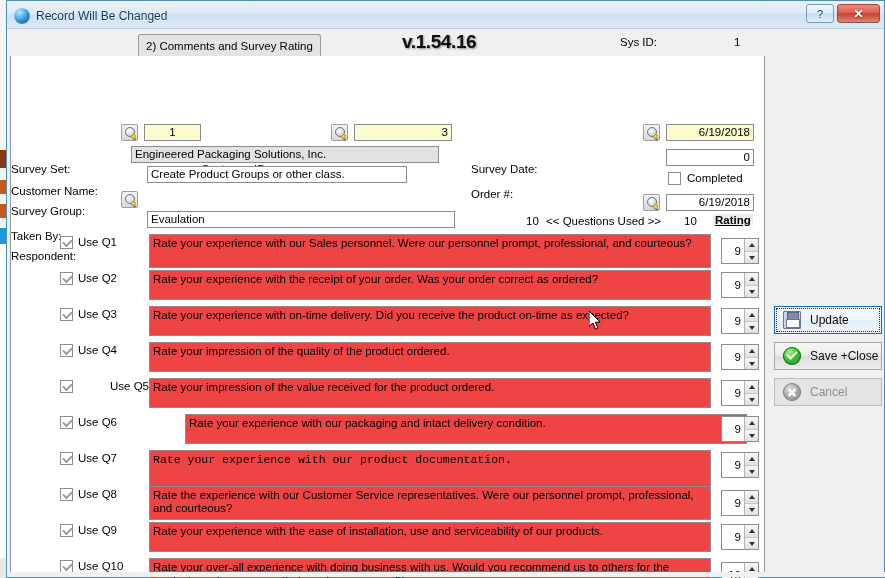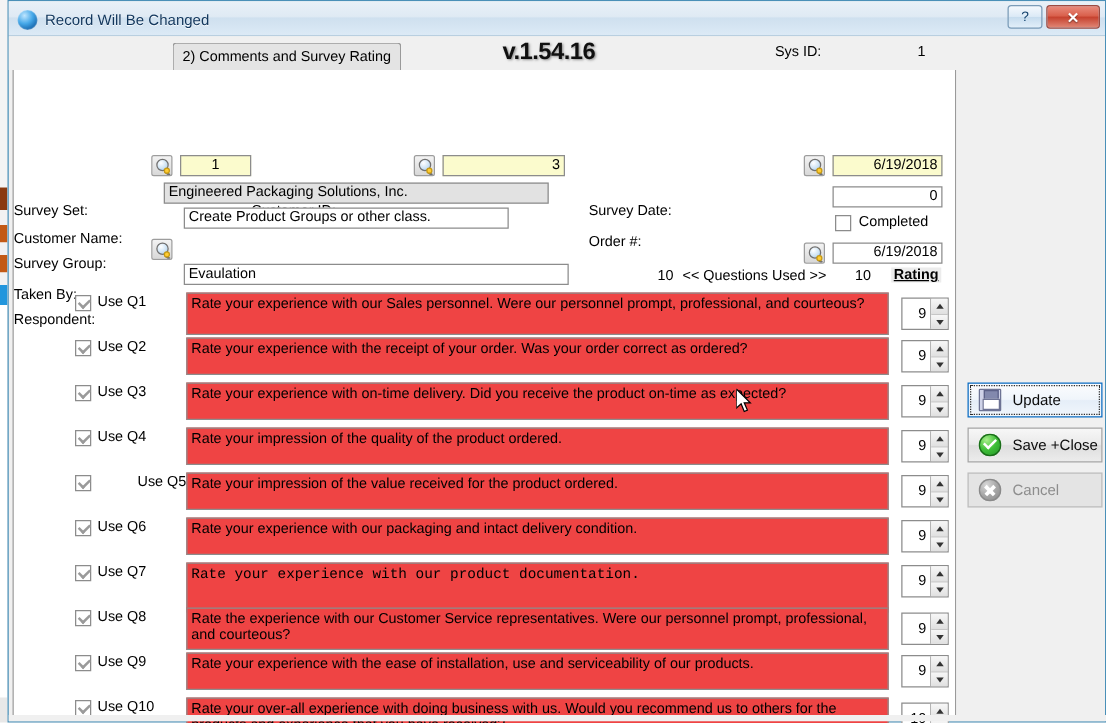--- a/index.html
+++ b/index.html
@@ -446,21 +446,21 @@
               <div class="up">
                 <span class="ar"></span>
               </div>
               <div class="dn">
                 <span class="ar"></span>
               </div>
             </div>
           </div>
           <div class="cb checked" style="left: 49px; top: 360px;"></div>
           <div class="lbl" style="left: 67px; top: 360px;">Use Q6</div>
-          <div class="qbox" style="top: 358px; height: 30px;">Rate your experience with our packaging and intact delivery condition.</div>
+          <div class="qbox" style="top: 358px; height: 30px; margin-left: 36px;">Rate your experience with our packaging and intact delivery condition.</div>
           <div class="spin" style="top: 360px; height: 26px;">
             <div class="val">9</div>
             <div class="btns">
               <div class="up">
                 <span class="ar"></span>
               </div>
               <div class="dn">
                 <span class="ar"></span>
               </div>
             </div>

